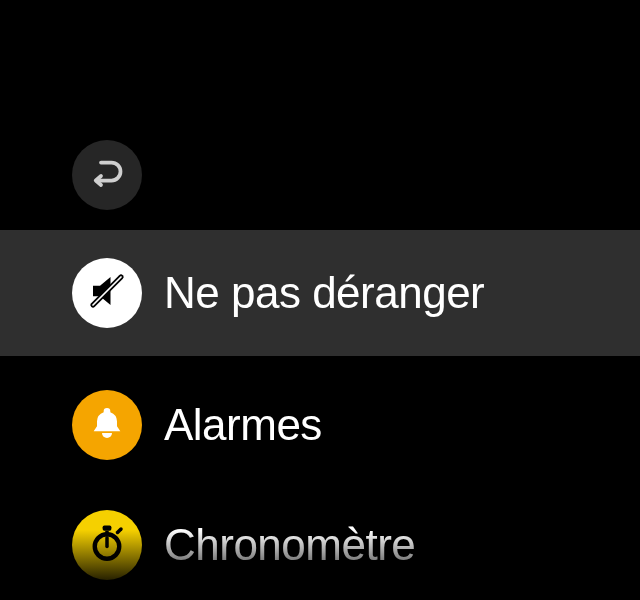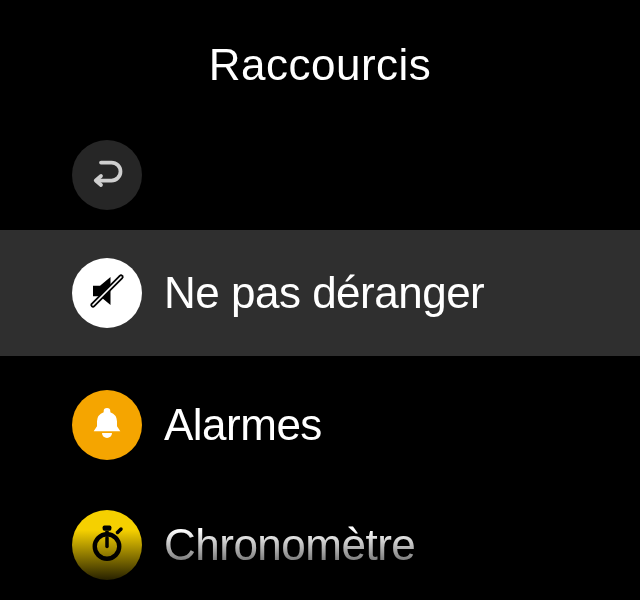--- a/index.html
+++ b/index.html
@@ -97,21 +97,20 @@
     height: 70px;
     background: linear-gradient(to bottom, rgba(0,0,0,0) 0%, #000 85%);
     pointer-events: none;
   }
 </style>
 </head>
 <body>
 
 <div class="screen">
 
-  <div class="title">Raccourcis</div>
 
   <div class="back-row">
     <div class="back-btn">
       <span aria-label="return-arrow-icon">
         <svg width="36" height="36" viewBox="0 0 48 48">
           <path d="M16 10 h14 a12 12 0 0 1 12 12 v0 a12 12 0 0 1 -12 12 h-20" fill="none" stroke="#cfcfcf" stroke-width="5" stroke-linecap="round" stroke-linejoin="round"></path>
           <path d="M16 28 l-7 6 M16 40 l-7 -6" fill="none" stroke="#cfcfcf" stroke-width="5" stroke-linecap="round" stroke-linejoin="round"></path>
         </svg>
       </span>
     </div>

